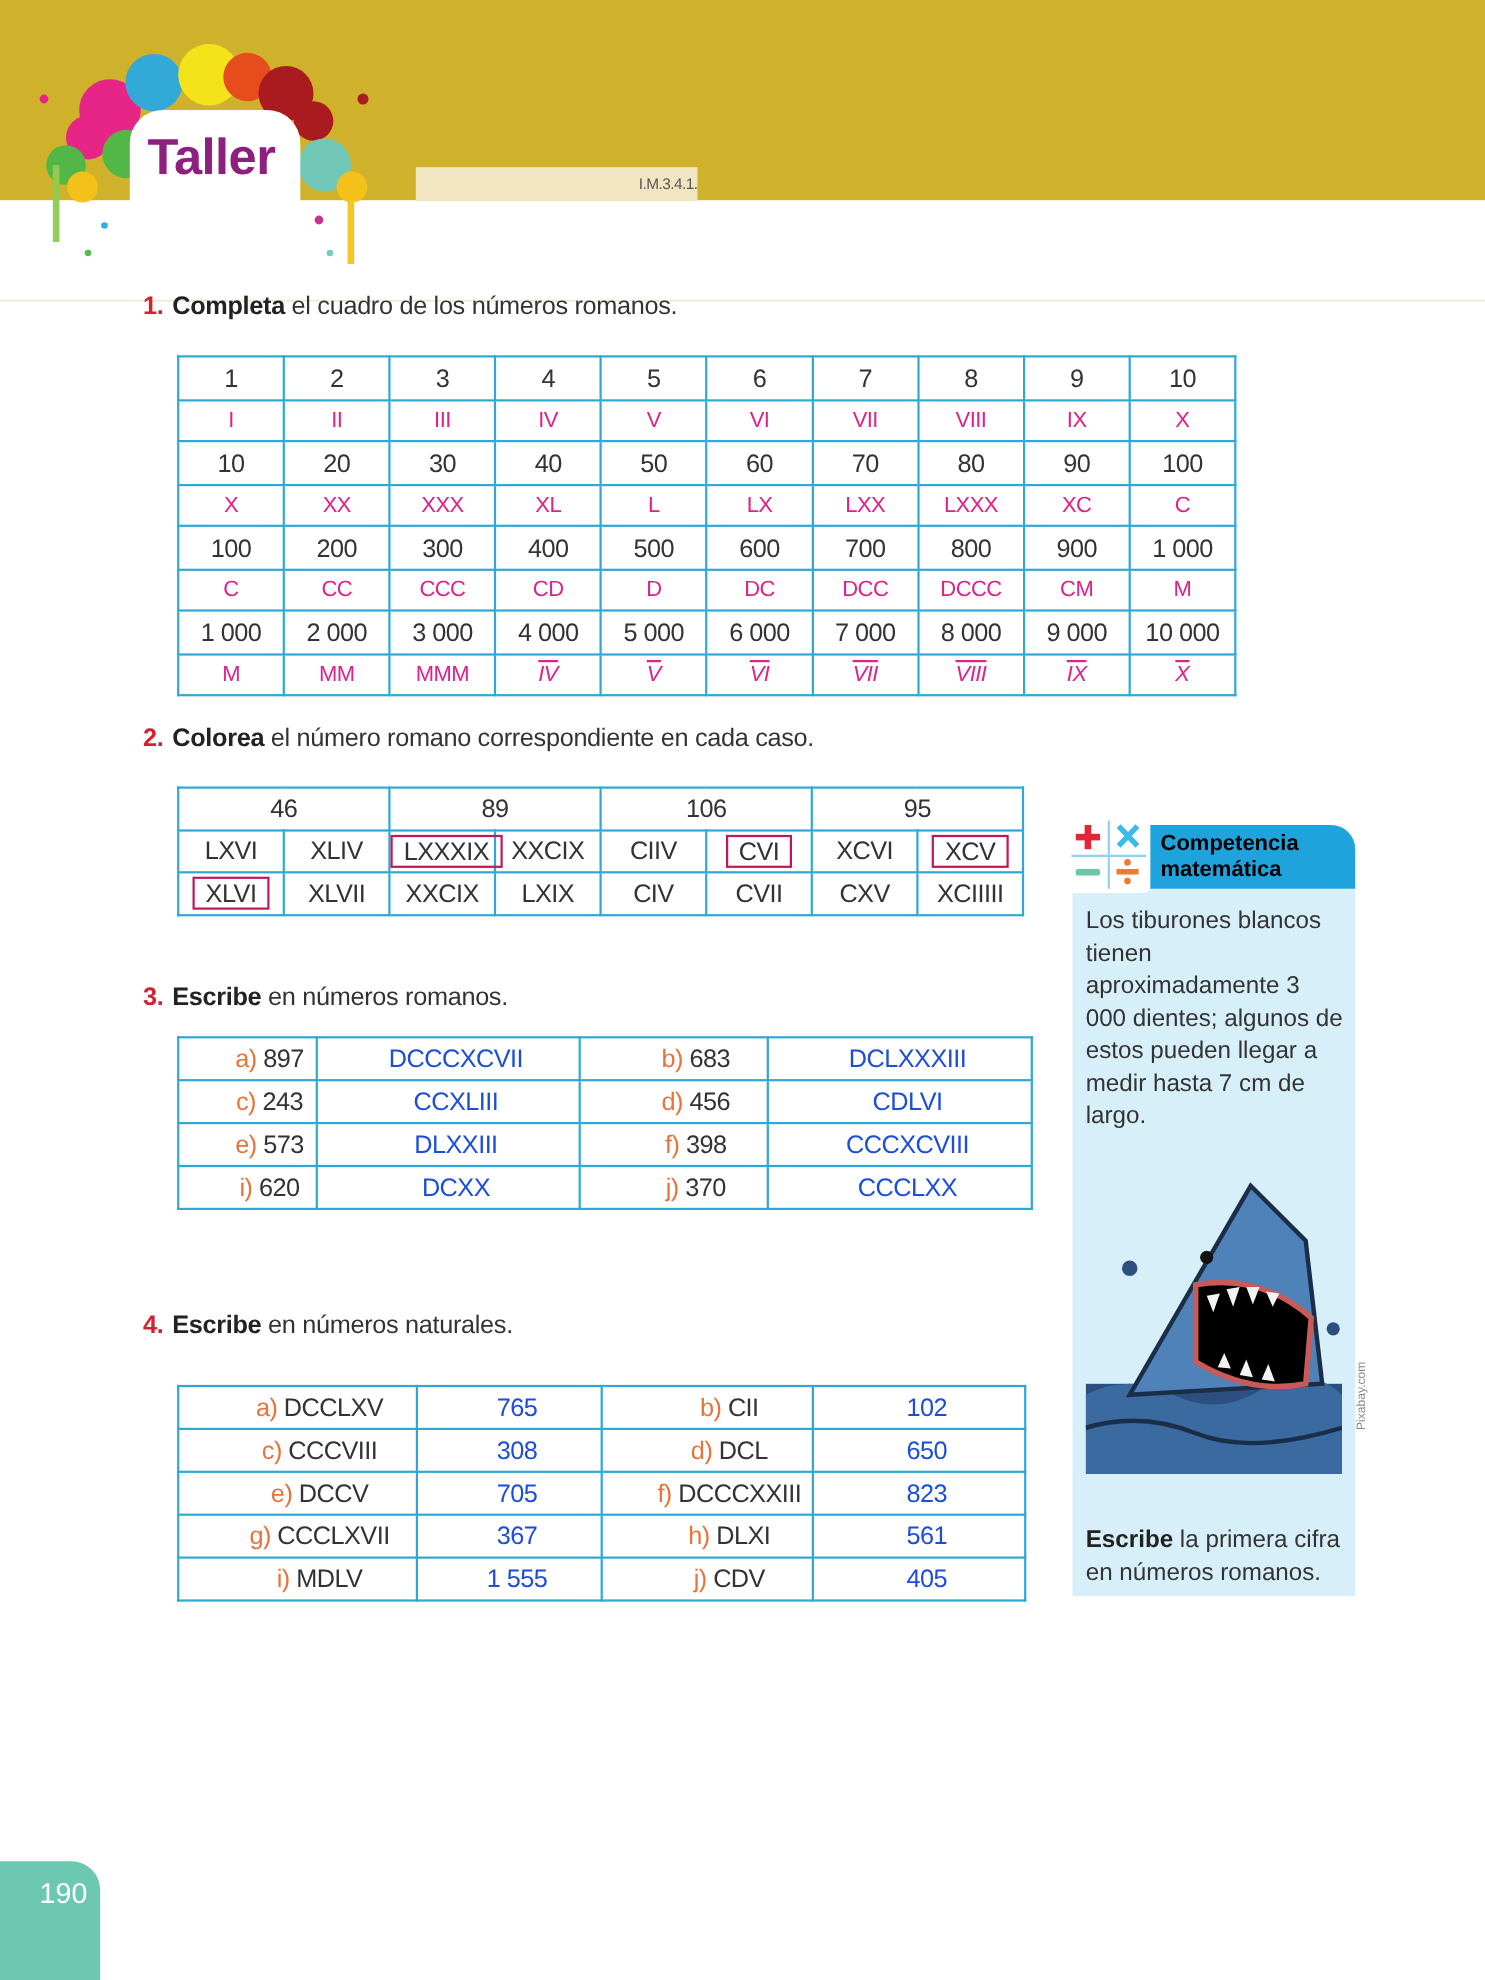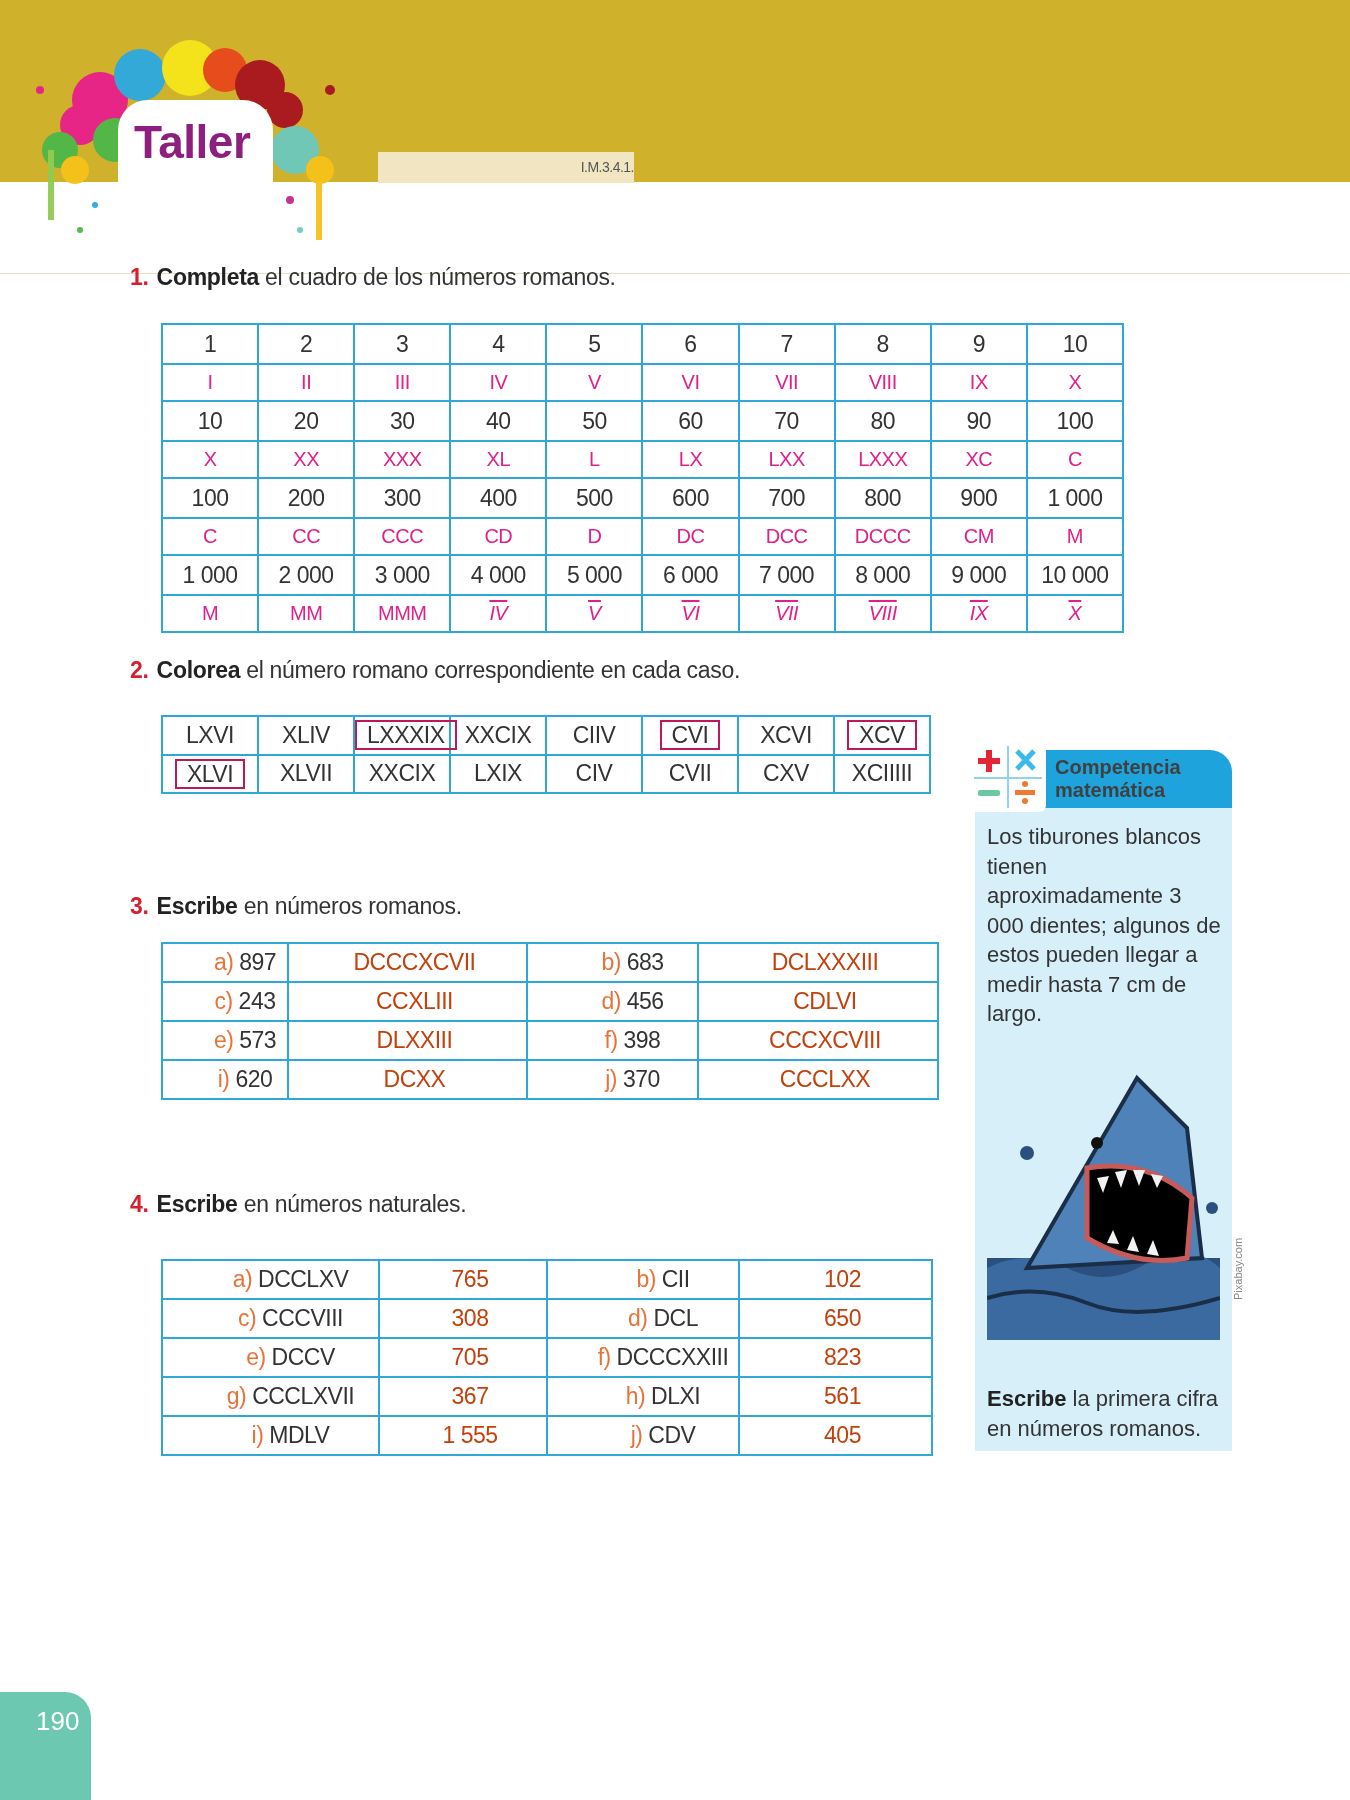--- a/index.html
+++ b/index.html
@@ -19,25 +19,25 @@
 
   table { position: absolute; border-collapse: collapse; table-layout: fixed; }
   td { border: 2.5px solid #2ea8d5; text-align: center; vertical-align: middle; font-size: 23px; color: #333; letter-spacing: -0.5px; white-space: nowrap; }
   .t1 td.num { height: 40px; }
   .t1 td.rom { height: 37px; color: #e0218a; font-size: 20px; }
   .rom-it { font-style: italic; text-decoration: overline; }
   .t2 td { height: 38.5px; }
   .circled { display: inline-block; border: 2px solid #be185d; padding: 0 10px; line-height: 26px; }
   .t3 td, .t4 td { height: 39px; text-align: center; padding-left: 14px; }
   .lbl { color: #e8733a; }
-  .pink { color: #c2410c; }
+  .pink { color: #1d4ed8; }
   .t3 td.l, .t4 td.l { padding-left: 40px; }
 
   .side-box { position: absolute; left: 975px; top: 808px; width: 257px; height: 643px; background: #d7eff9; }
-  .side-head { position: absolute; left: 1040px; top: 750px; width: 192px; height: 58px; background: #1ea3dc; border-radius: 0 22px 0 0; color: #404040; font-weight: bold; font-size: 20px; line-height: 23px; padding: 6px 0 0 15px; }
+  .side-head { position: absolute; left: 1040px; top: 750px; width: 192px; height: 58px; background: #1ea3dc; border-radius: 0 22px 0 0; color: #000000; font-weight: bold; font-size: 20px; line-height: 23px; padding: 6px 0 0 15px; }
   .math-icon { position: absolute; left: 970px; top: 742px; width: 76px; height: 70px; background: #ffffff; border-radius: 6px; }
   .side-text { position: absolute; left: 987px; top: 822px; width: 235px; font-size: 22px; line-height: 29.5px; color: #333; }
   .shark { position: absolute; left: 987px; top: 1068px; width: 233px; height: 272px; }
   .credit { position: absolute; left: 1232px; top: 1300px; font-size: 11px; color: #888; transform: rotate(-90deg); transform-origin: left top; white-space: nowrap; }
   .side-task { position: absolute; left: 987px; top: 1384px; width: 240px; font-size: 22px; line-height: 30px; color: #333; }
 
   .page-tab { position: absolute; left: 0; top: 1692px; width: 91px; height: 108px; background: #6cc8b0; border-radius: 0 26px 0 0; }
   .page-num { position: absolute; left: 36px; top: 1706px; font-size: 26px; color: #ffffff; }
 </style>
 </head>
@@ -175,20 +175,26 @@
         <td class="rom"><span class="rom-it">X</span></td>
       </tr>
     </tbody>
 </table>
 
 <div class="q-title" style="left:130px; top:657px;">
   <span class="q-num">2.</span><span class="q-bold">Colorea</span><span> el número romano correspondiente en cada caso.</span>
 </div>
 <table class="t2" style="left:161px; top:715px; width:770px;">
   <tbody>
+    <tr>
+      <td colspan="2">46</td>
+      <td colspan="2">89</td>
+      <td colspan="2">106</td>
+      <td colspan="2">95</td>
+    </tr>
     <tr>
       <td><span>LXVI</span></td>
       <td><span>XLIV</span></td>
       <td><span class="circled">LXXXIX</span></td>
       <td><span>XXCIX</span></td>
       <td><span>CIIV</span></td>
       <td><span class="circled">CVI</span></td>
       <td><span>XCVI</span></td>
       <td><span class="circled">XCV</span></td>
     </tr>

